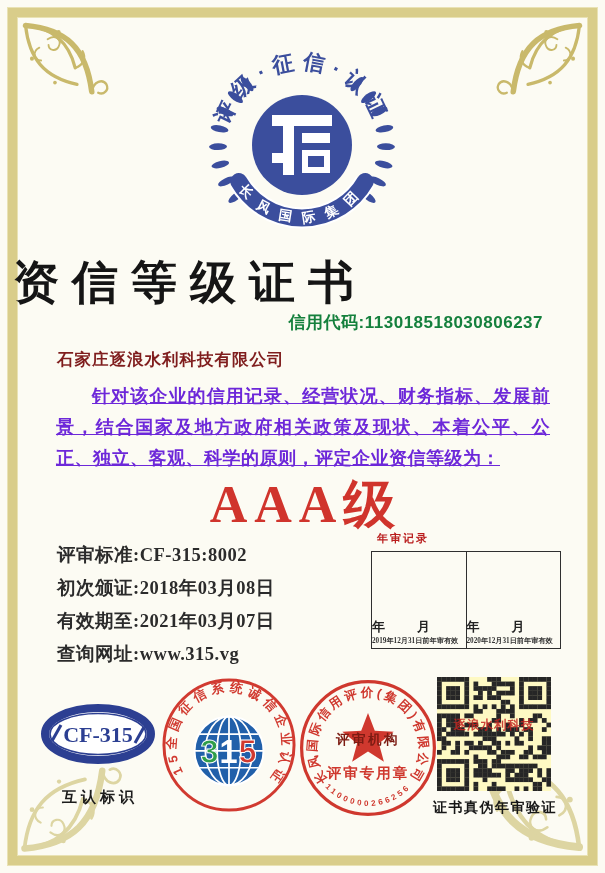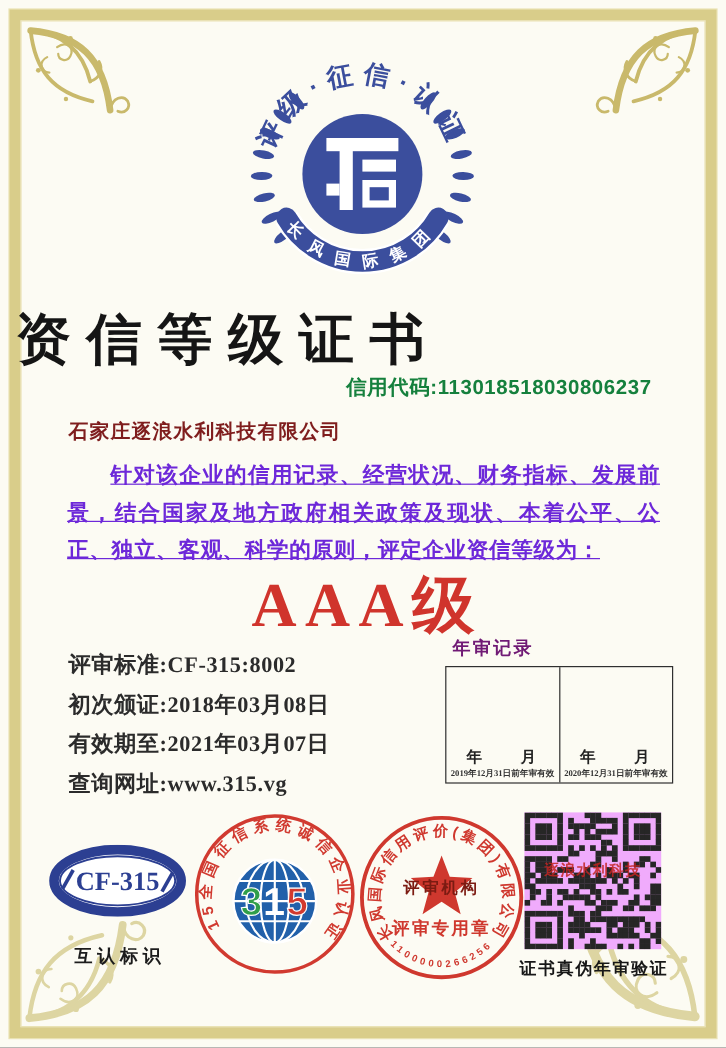--- a/index.html
+++ b/index.html
@@ -38,35 +38,35 @@
     line-height:31px;text-align:justify;text-indent:2em;letter-spacing:.5px;text-decoration:underline;
   }
   .grade{
     position:absolute;left:0;top:470px;width:100%;text-align:center;
     font-weight:bold;font-size:52px;color:#d0342c;letter-spacing:7px;text-indent:7px;
   }
   .fields{position:absolute;left:57px;top:539px;font-size:18.5px;font-weight:bold;color:#2b2b2b;}
   .fields .row{height:33px;line-height:33px;letter-spacing:.5px;}
 
   .annual{position:absolute;left:371px;top:531px;width:190px;}
-  .annual .annual-title{font-size:15px;font-weight:bold;color:#701a75;letter-spacing:2px;margin:0 0 5px 6px;}
+  .annual .annual-title{font-size:11px;font-weight:bold;color:#b91c1c;letter-spacing:2px;margin:0 0 5px 6px;}
   .annual .box{display:flex;height:96px;border:1.5px solid #2f2f2f;background:transparent;}
-  .annual .cell{flex:1;display:flex;flex-direction:column;justify-content:flex-end;align-items:center;}
+  .annual .cell{flex:1;display:flex;flex-direction:column;justify-content:flex-end;align-items:flex-start;}
   .annual .cell:first-child{border-right:1.5px solid #2f2f2f;}
   .annual .ym{font-size:13px;font-weight:bold;color:#222;letter-spacing:2px;margin-bottom:0;}
   .annual .note{font-size:7.2px;font-weight:bold;color:#333;margin-bottom:2px;white-space:nowrap;}
 
   .cf-oval{position:absolute;left:40px;top:704px;width:116px;height:60px;}
   .cf-caption{position:absolute;left:40px;top:788px;width:116px;text-align:center;
     font-size:15px;font-weight:bold;color:#1c1c1c;letter-spacing:4px;text-indent:4px;}
 
   .globe-seal{position:absolute;left:160px;top:676px;width:138px;height:138px;}
   .review-seal{position:absolute;left:298px;top:678px;width:140px;height:140px;}
 
-  .qr{position:absolute;left:437px;top:677px;width:114px;height:114px;background:#f0abfc;}
+  .qr{position:absolute;left:437px;top:677px;width:114px;height:114px;background:#fef9c3;}
   .qr-overlay{position:absolute;left:0;top:40px;width:100%;text-align:center;
     font-size:12.5px;font-weight:bold;color:rgba(195,35,32,.85);letter-spacing:1px;}
   .qr-caption{position:absolute;left:425px;top:799px;width:140px;text-align:center;
     font-size:14px;font-weight:bold;color:#171717;letter-spacing:1.5px;}
 </style>
 </head>
 <body>
 
 <div class="cert">
 

